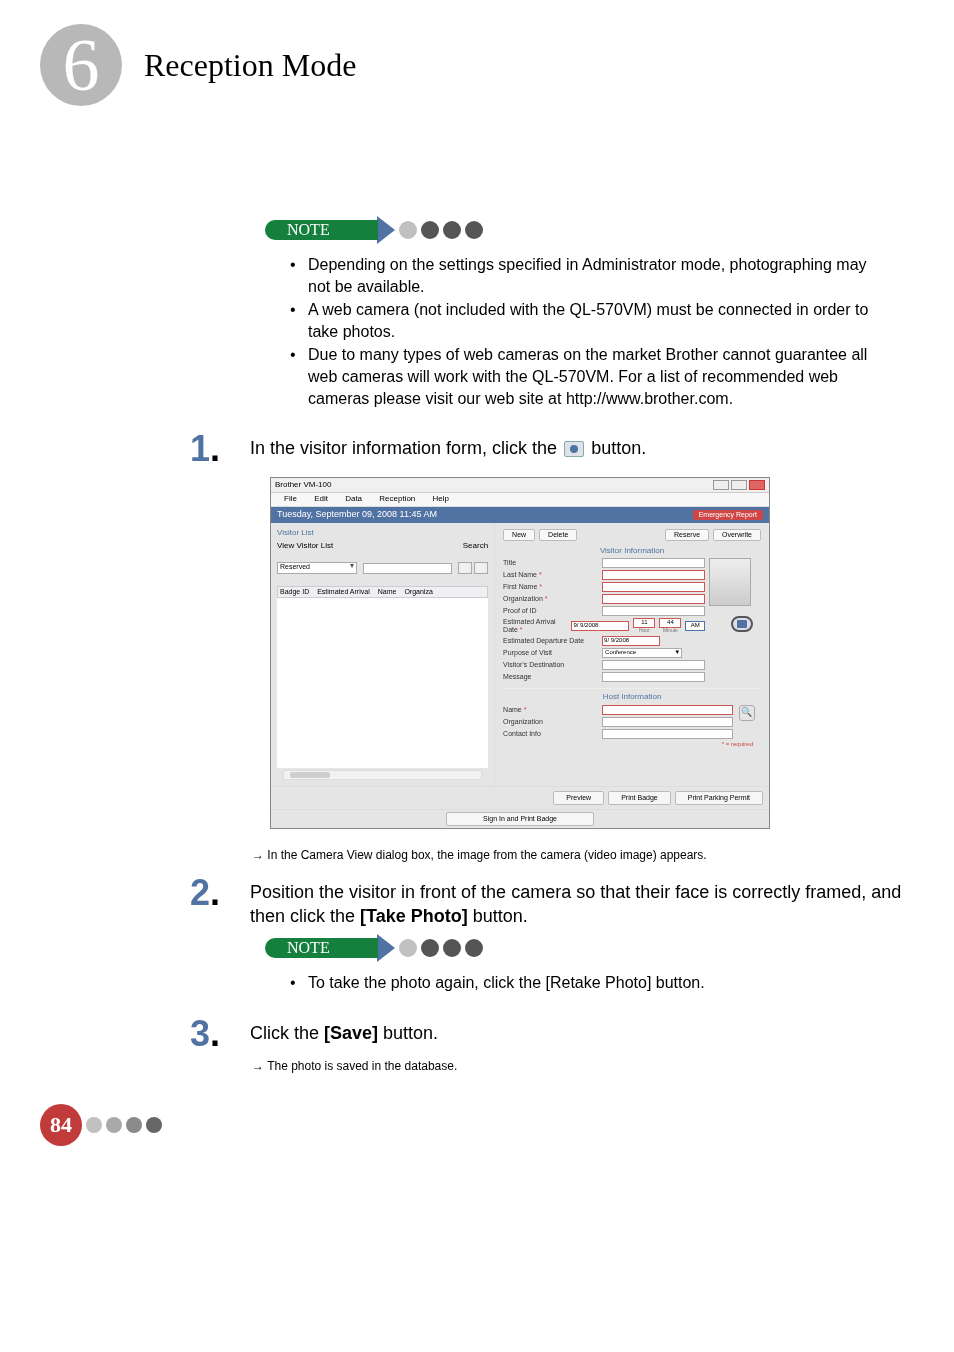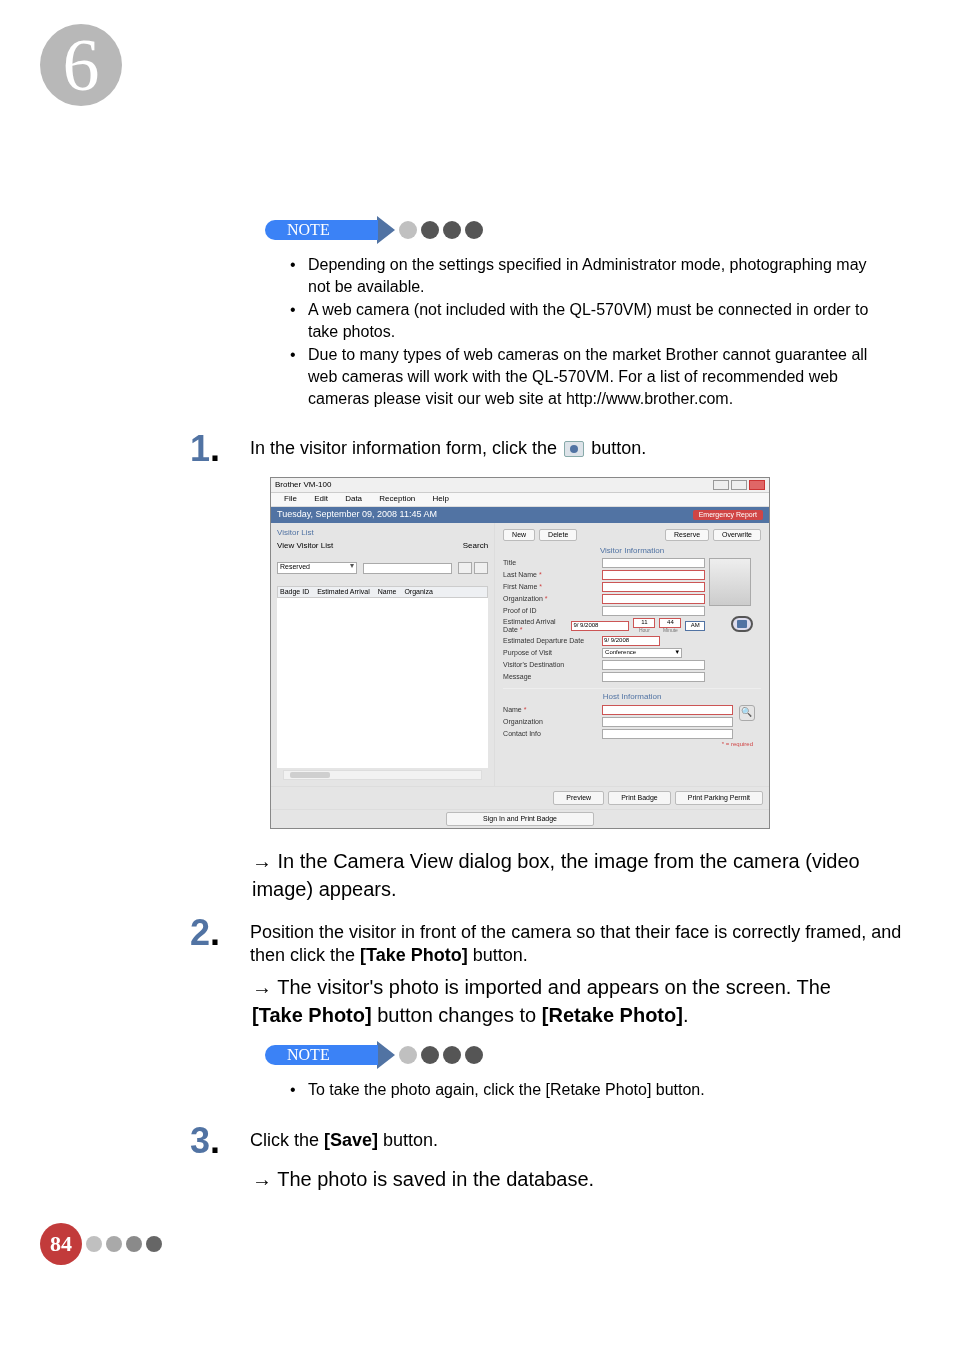--- a/index.html
+++ b/index.html
@@ -71,21 +71,21 @@
     margin-bottom: 16px;
   }
   
   .note-capsule {
     display: flex;
     align-items: center;
     margin-left: 225px;
     margin-bottom: 10px;
   }
   .note-pill {
-    background: #3b82f6;
+    background: #15803d;
     color: #fff;
     font-family: "Times New Roman", serif;
     font-size: 16px;
     padding: 1px 48px 1px 22px;
     border-radius: 14px 0 0 14px;
     position: relative;
   }
   .note-tail {
     width: 0; height: 0;
     border-top: 14px solid transparent;
@@ -138,21 +138,21 @@
   .step-num .dot-punct { color: #000; font-size: 36px; }
   .step-body {
     flex: 1;
     font-size: 18px;
     line-height: 1.3;
     padding-top: 6px;
   }
   .step-body .bold { font-weight: bold; }
   .sub-arrow {
     margin-left: 212px;
-    font-size: 20px;
+    font-size: 12px;
     line-height: 1.4;
     margin-bottom: 12px;
     padding-right: 30px;
   }
   .sub-arrow::before {
     content: "→ ";
   }
   .sub-arrow .bold { font-weight: bold; }
   
   .app-screenshot {
@@ -433,20 +433,21 @@
 </style>
 </head>
 <body>
 
 <div class="page">
 
   <div class="chapter-head">
     <div class="chapter-circle">
       <span class="chapter-number">6</span>
     </div>
+    <div class="chapter-title">Reception Mode</div>
   </div>
 
 
 
   <div class="note-capsule">
     <div class="note-pill">NOTE</div>
     <div class="note-tail"></div>
     <div class="note-dots">
       <div class="dot dot-gray"></div>
       <div class="dot dot-dark"></div>
@@ -627,23 +628,20 @@
   </div>
 
   <div class="sub-arrow">In the Camera View dialog box, the image from the camera (video image) appears.</div>
 
   <div class="step">
     <div class="step-num"><span>2</span><span class="dot-punct">.</span></div>
     <div class="step-body">
       <span>Position the visitor in front of the camera so that their face is correctly framed, and then click the </span><span class="bold">[Take Photo]</span><span> button.</span>
     </div>
   </div>
-  <div class="sub-arrow">
-    <span>The visitor's photo is imported and appears on the screen. The </span><span class="bold">[Take Photo]</span><span> button changes to </span><span class="bold">[Retake Photo]</span><span>.</span>
-  </div>
 
   <div class="note-capsule">
     <div class="note-pill">NOTE</div>
     <div class="note-tail"></div>
     <div class="note-dots">
       <div class="dot dot-gray"></div>
       <div class="dot dot-dark"></div>
       <div class="dot dot-dark"></div>
       <div class="dot dot-dark"></div>
     </div>

